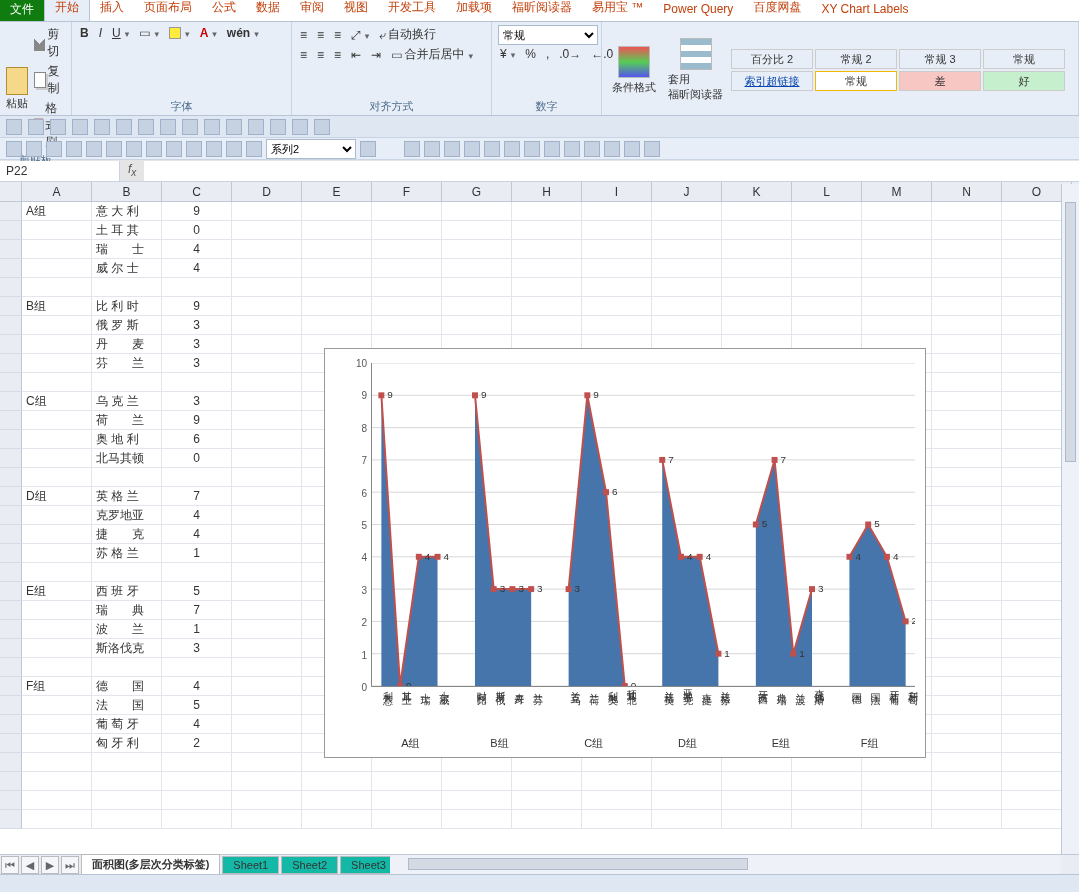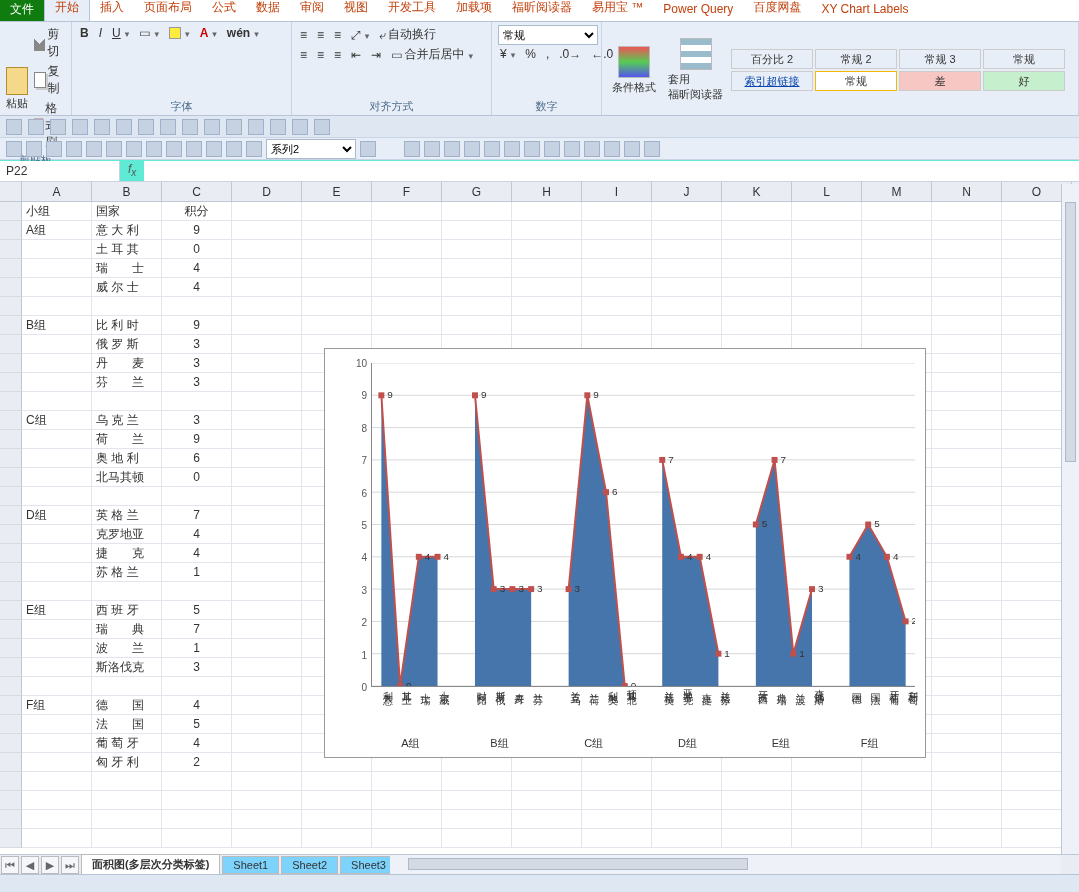--- a/index.html
+++ b/index.html
@@ -21,21 +21,21 @@
 .bigbtn .bico { width:32px; height:32px; background:#ddd; border:1px solid #bbb; }
 .style-cell { width:82px; height:20px; border:1px solid #ccc; display:flex; align-items:center; justify-content:center; font-size:11px; }
 .style-cell.sel { border:1px solid #f5b800; background:#fff; }
 .link-style { color:#0645ad; text-decoration:underline; }
 
 .qat { background:#dfe7f2; height:22px; display:flex; align-items:center; gap:6px; padding:0 6px; border-bottom:1px solid #c8d4e3; }
 .qat .qico { width:16px; height:16px; background:#c6d2e1; border:1px solid #9fb2c9; }
 .qat2 { background:#e8eef7; height:22px; display:flex; align-items:center; gap:4px; padding:0 6px; border-bottom:1px solid #c8d4e3; }
 .qat2 .qico { width:16px; height:16px; background:#c6d2e1; border:1px solid #9fb2c9; }
 
-.namebox-bar { display:flex; align-items:center; height:22px; border-bottom:1px solid #c8d4e3; background:#5eead4; }
+.namebox-bar { display:flex; align-items:center; height:22px; border-bottom:1px solid #c8d4e3; background:#e5e5e5; }
 .namebox { width:120px; padding:0 6px; border-right:1px solid #c8d4e3; background:#fff; height:20px; display:flex; align-items:center; font-size:12px; }
 .fx { padding:0 8px; font-style:italic; color:#555; }
 .formula { flex:1; background:#fff; height:20px; }
 
 .sheet-area { position:relative; height:682px; overflow:hidden; }
 .colhdrs { display:flex; position:sticky; top:0; background:#e9edf3; border-bottom:1px solid #c0c8d4; height:20px; }
 .corner { width:22px; border-right:1px solid #c0c8d4; background:#e9edf3; }
 .colhdr { width:70px; text-align:center; border-right:1px solid #c0c8d4; font-size:12px; color:#333; line-height:20px; }
 .rows { }
 .row { display:flex; height:19px; }
@@ -53,21 +53,21 @@
 .line-path { fill:none; stroke:#c0504d; stroke-width:2; }
 .marker { fill:#c0504d; }
 .dlabel { font-size:10px; fill:#333; }
 .xlabels { position:absolute; left:46px; right:10px; bottom:30px; height:40px; }
 .xcat { position:absolute; font-size:10px; color:#333; writing-mode:vertical-rl; text-orientation:upright; letter-spacing:-2px; top:0; }
 .xgroup { position:absolute; font-size:11px; color:#333; bottom:-24px; text-align:center; }
 
 .sheet-tabs { position:absolute; left:0; right:0; bottom:18px; height:20px; background:#e9edf3; border-top:1px solid #c0c8d4; display:flex; align-items:center; font-size:11px; }
 .sheet-tabs .nav { display:flex; gap:0; }
 .sheet-tabs .navbtn { width:18px; height:18px; border:1px solid #bbb; background:#f4f6fa; margin:0 1px; text-align:center; line-height:16px; cursor:pointer; color:#666; }
-.sheet-tab { padding:2px 10px; border:1px solid #bbb; background:#7dd3fc; margin:0 1px; cursor:pointer; }
+.sheet-tab { padding:2px 10px; border:1px solid #bbb; background:#14b8a6; margin:0 1px; cursor:pointer; }
 .sheet-tab.active { background:#fff; border-bottom:1px solid #fff; font-weight:bold; }
 
 .statusbar { position:absolute; left:0; right:0; bottom:0; height:18px; background:#dfe7f2; border-top:1px solid #b6c4d6; }
 
 .hscroll { position:absolute; right:18px; bottom:18px; left:390px; height:20px; background:#eef2f8; border-top:1px solid #c0c8d4; }
 .hscroll .thumb { position:absolute; left:18px; top:3px; width:340px; height:12px; background:#d3dae4; border:1px solid #aeb9c9; }
 .vscroll { position:absolute; right:0; top:184px; bottom:38px; width:18px; background:#eef2f8; border-left:1px solid #c0c8d4; }
 .vscroll .thumb { position:absolute; top:18px; left:3px; width:11px; height:260px; background:#d3dae4; border:1px solid #aeb9c9; }
 
 .ico-cut{background:linear-gradient(45deg,#888 45%,transparent 45%),linear-gradient(-45deg,#888 45%,transparent 45%);}
@@ -283,38 +283,20 @@
       <div class="colhdr">H</div>
       <div class="colhdr">I</div>
       <div class="colhdr">J</div>
       <div class="colhdr">K</div>
       <div class="colhdr">L</div>
       <div class="colhdr">M</div>
       <div class="colhdr">N</div>
       <div class="colhdr">O</div>
   </div>
   <div class="rows" id="rows">
-      <div class="row">
-        <div class="rowhdr"></div>
-        <div class="cell ">小组</div>
-        <div class="cell ">国家</div>
-        <div class="cell center">积分</div>
-        <div class="cell "></div>
-        <div class="cell "></div>
-        <div class="cell "></div>
-        <div class="cell "></div>
-        <div class="cell "></div>
-        <div class="cell "></div>
-        <div class="cell "></div>
-        <div class="cell "></div>
-        <div class="cell "></div>
-        <div class="cell "></div>
-        <div class="cell "></div>
-        <div class="cell "></div>
-      </div>
       <div class="row">
         <div class="rowhdr"></div>
         <div class="cell ">A组</div>
         <div class="cell ">意 大 利</div>
         <div class="cell center">9</div>
         <div class="cell "></div>
         <div class="cell "></div>
         <div class="cell "></div>
         <div class="cell "></div>
         <div class="cell "></div>

